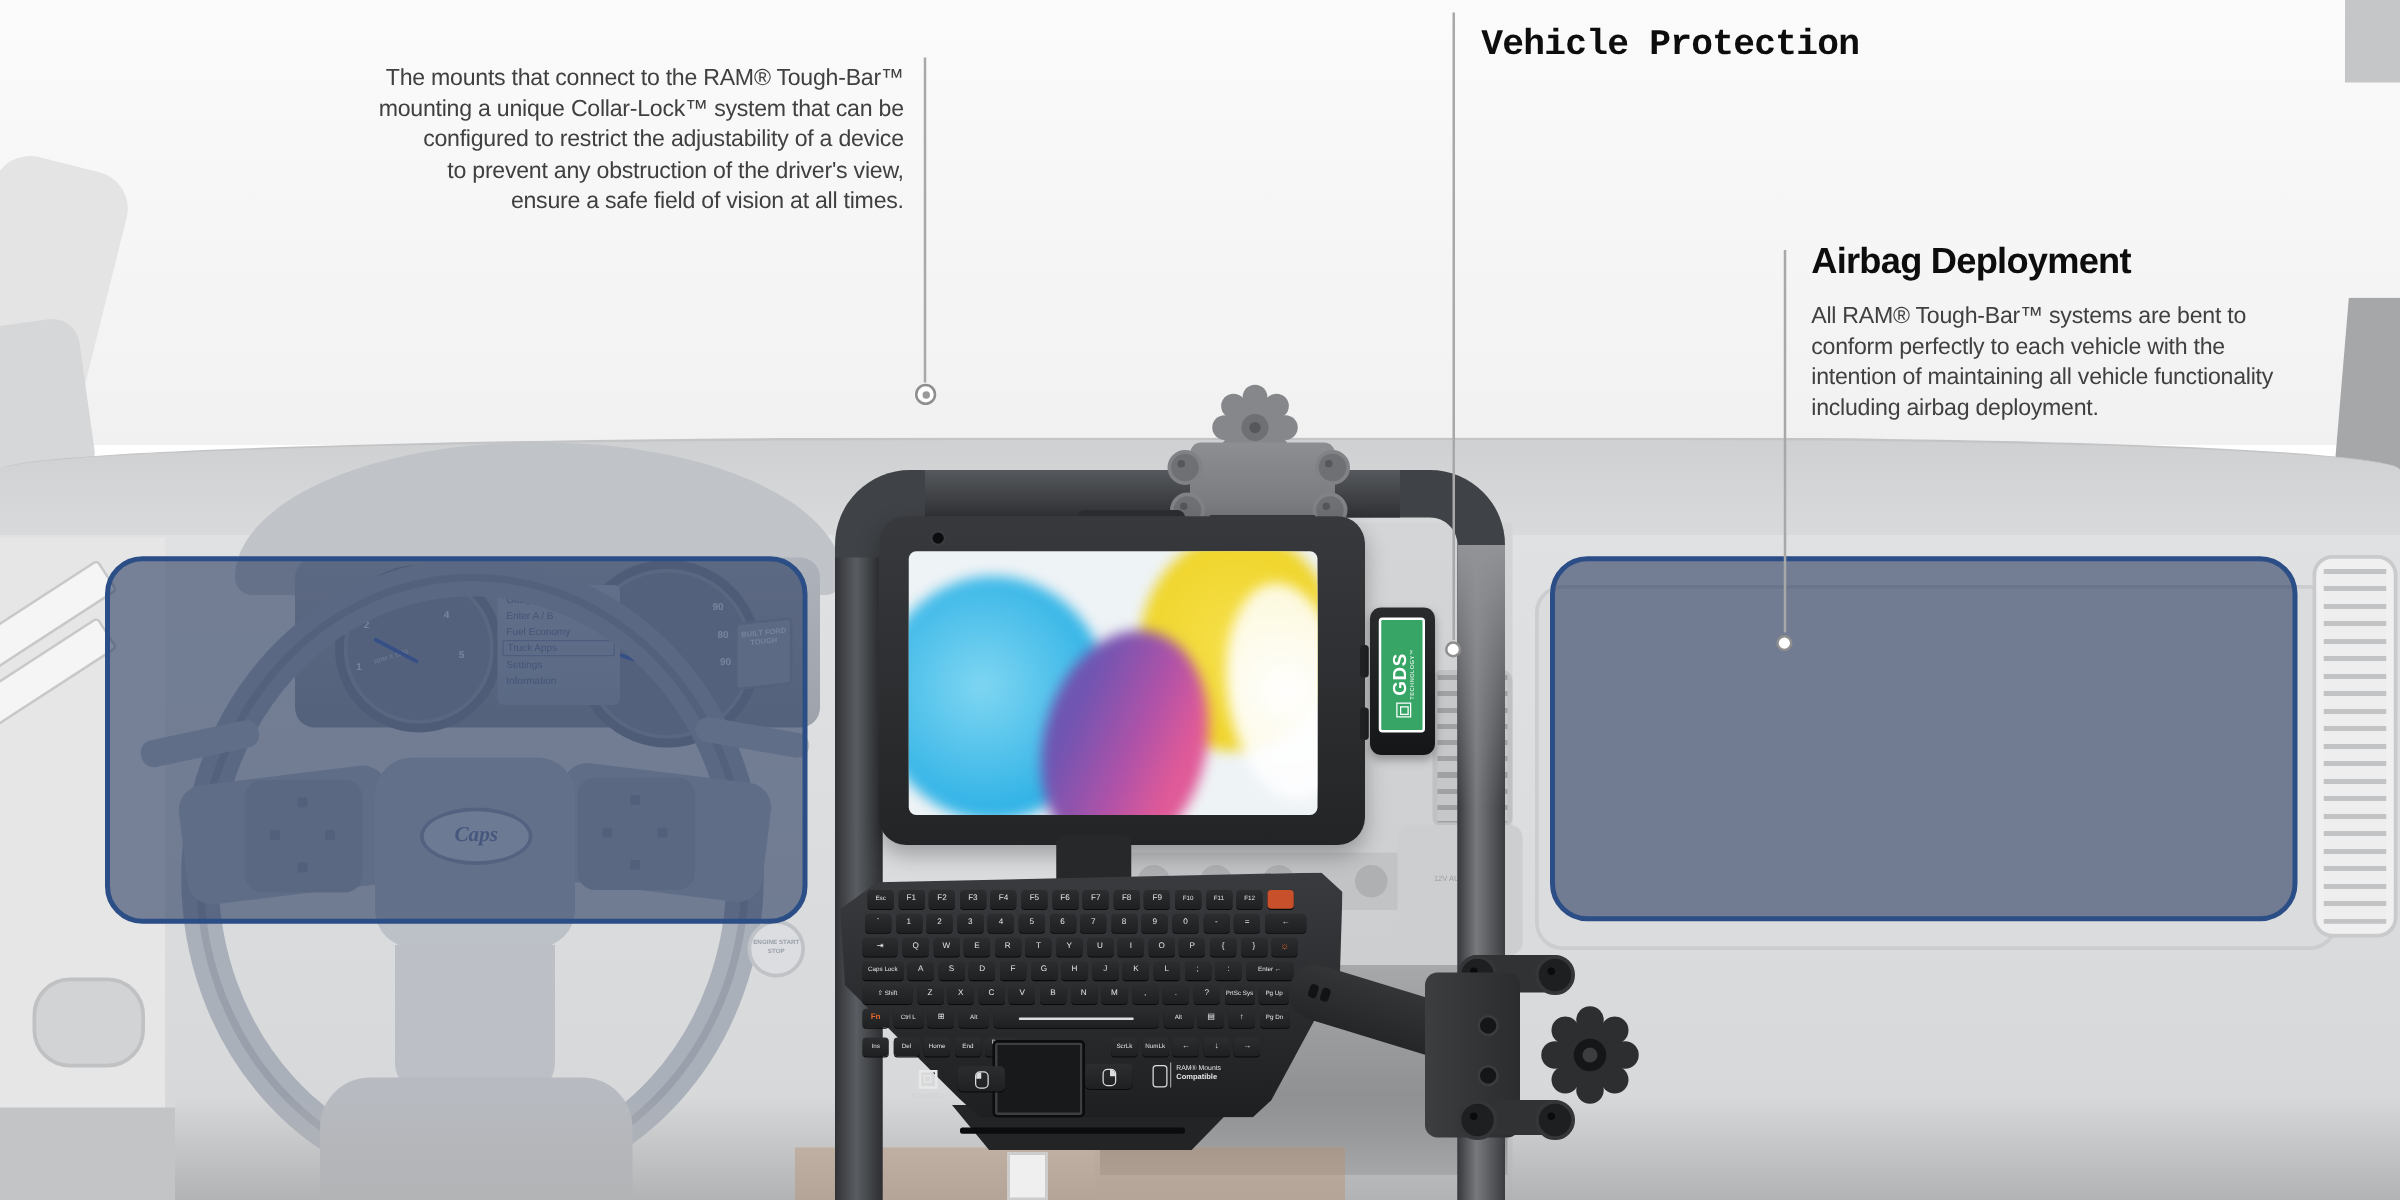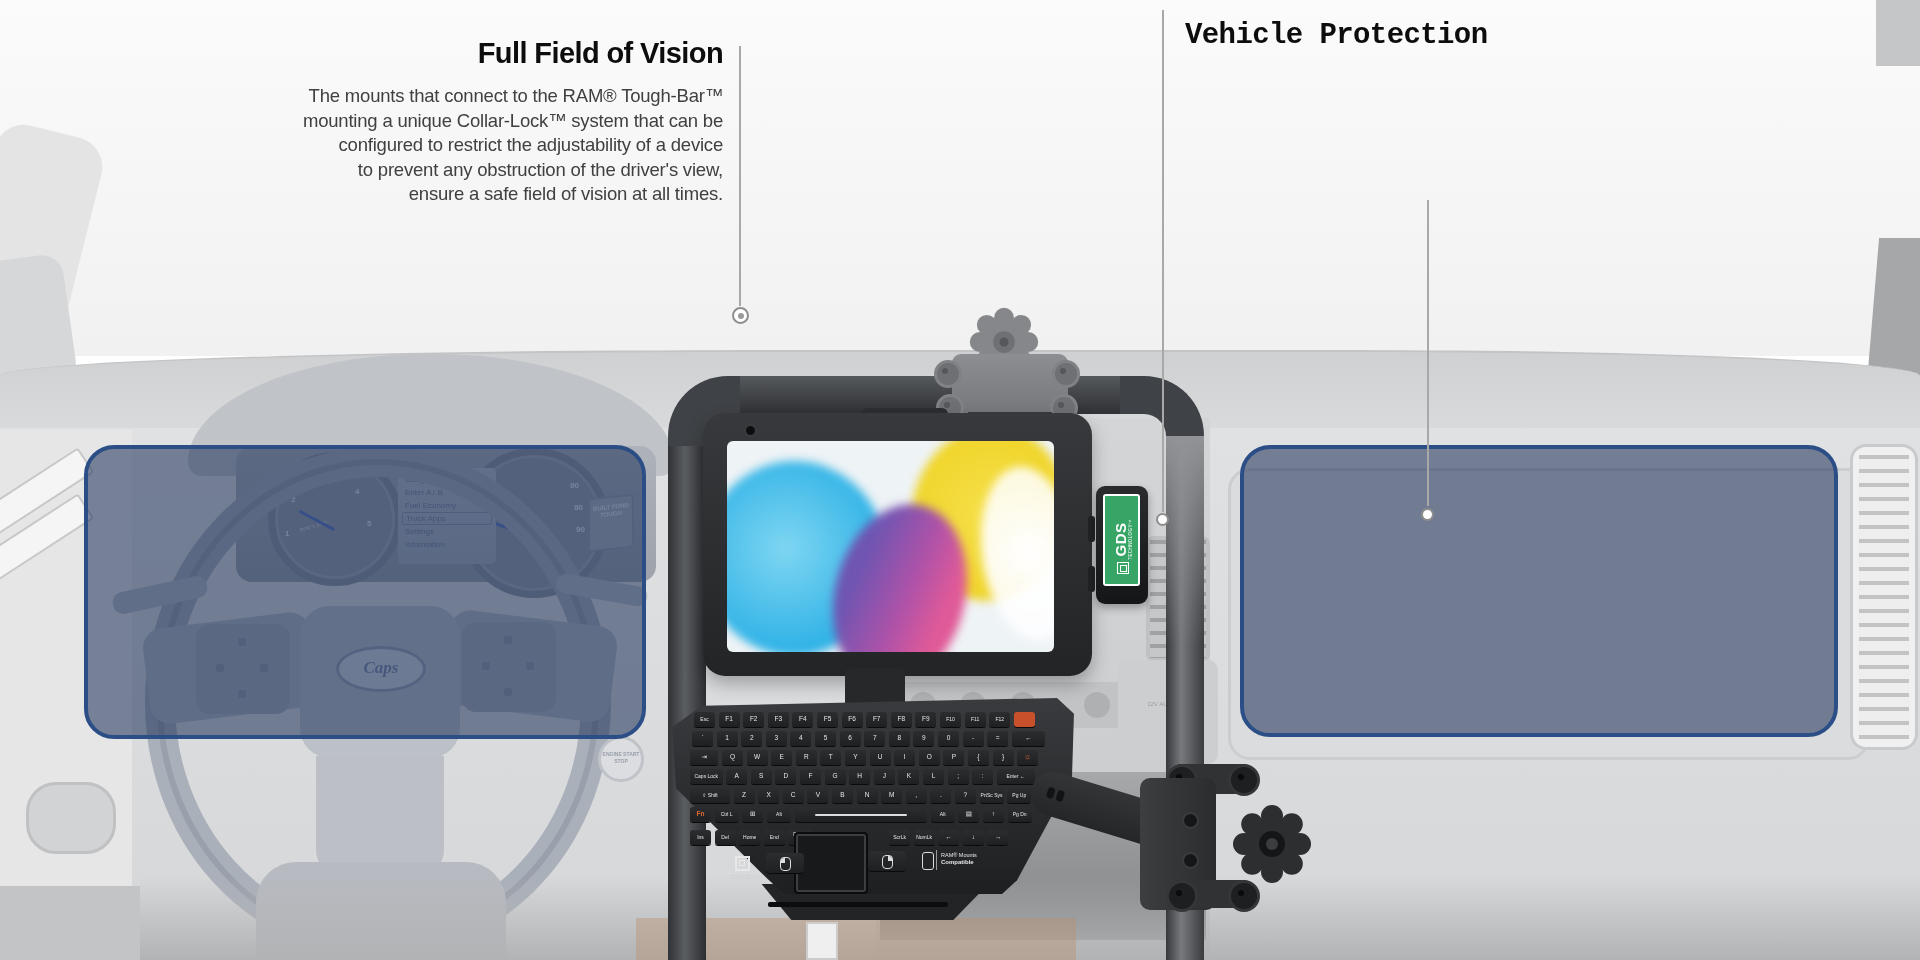--- a/index.html
+++ b/index.html
@@ -467,24 +467,30 @@
   <div class="abs cline" style="left:739px;top:46px;height:260px;"></div>
   <div class="abs cdot cdot-lg" style="left:732px;top:307px;">
       <i></i>
     </div>
   <div class="abs cline" style="left:1162px;top:10px;height:502px;"></div>
   <div class="abs cdot cdot-sm" style="left:1156px;top:513px;"></div>
   <div class="abs cline" style="left:1427px;top:200px;height:306px;"></div>
   <div class="abs cdot cdot-sm" style="left:1421px;top:508px;"></div>
 
   <div class="abs callout co-ffv">
-    <h2>Full Field of Vision</h2>
     <div class="body">The mounts that connect to the RAM® Tough-Bar™
 mounting a unique Collar-Lock™ system that can be
 configured to restrict the adjustability of a device
 to prevent any obstruction of the driver's view,
 ensure a safe field of vision at all times.</div>
   </div>
   <div class="abs callout co-vp">
     <h2>Vehicle Protection</h2>
   </div>
+  <div class="abs callout co-ab">
+    <h2>Airbag Deployment</h2>
+    <div class="body">All RAM® Tough-Bar™ systems are bent to
+conform perfectly to each vehicle with the
+intention of maintaining all vehicle functionality
+including airbag deployment.</div>
+  </div>
 
 </div>
 
 </body></html>

